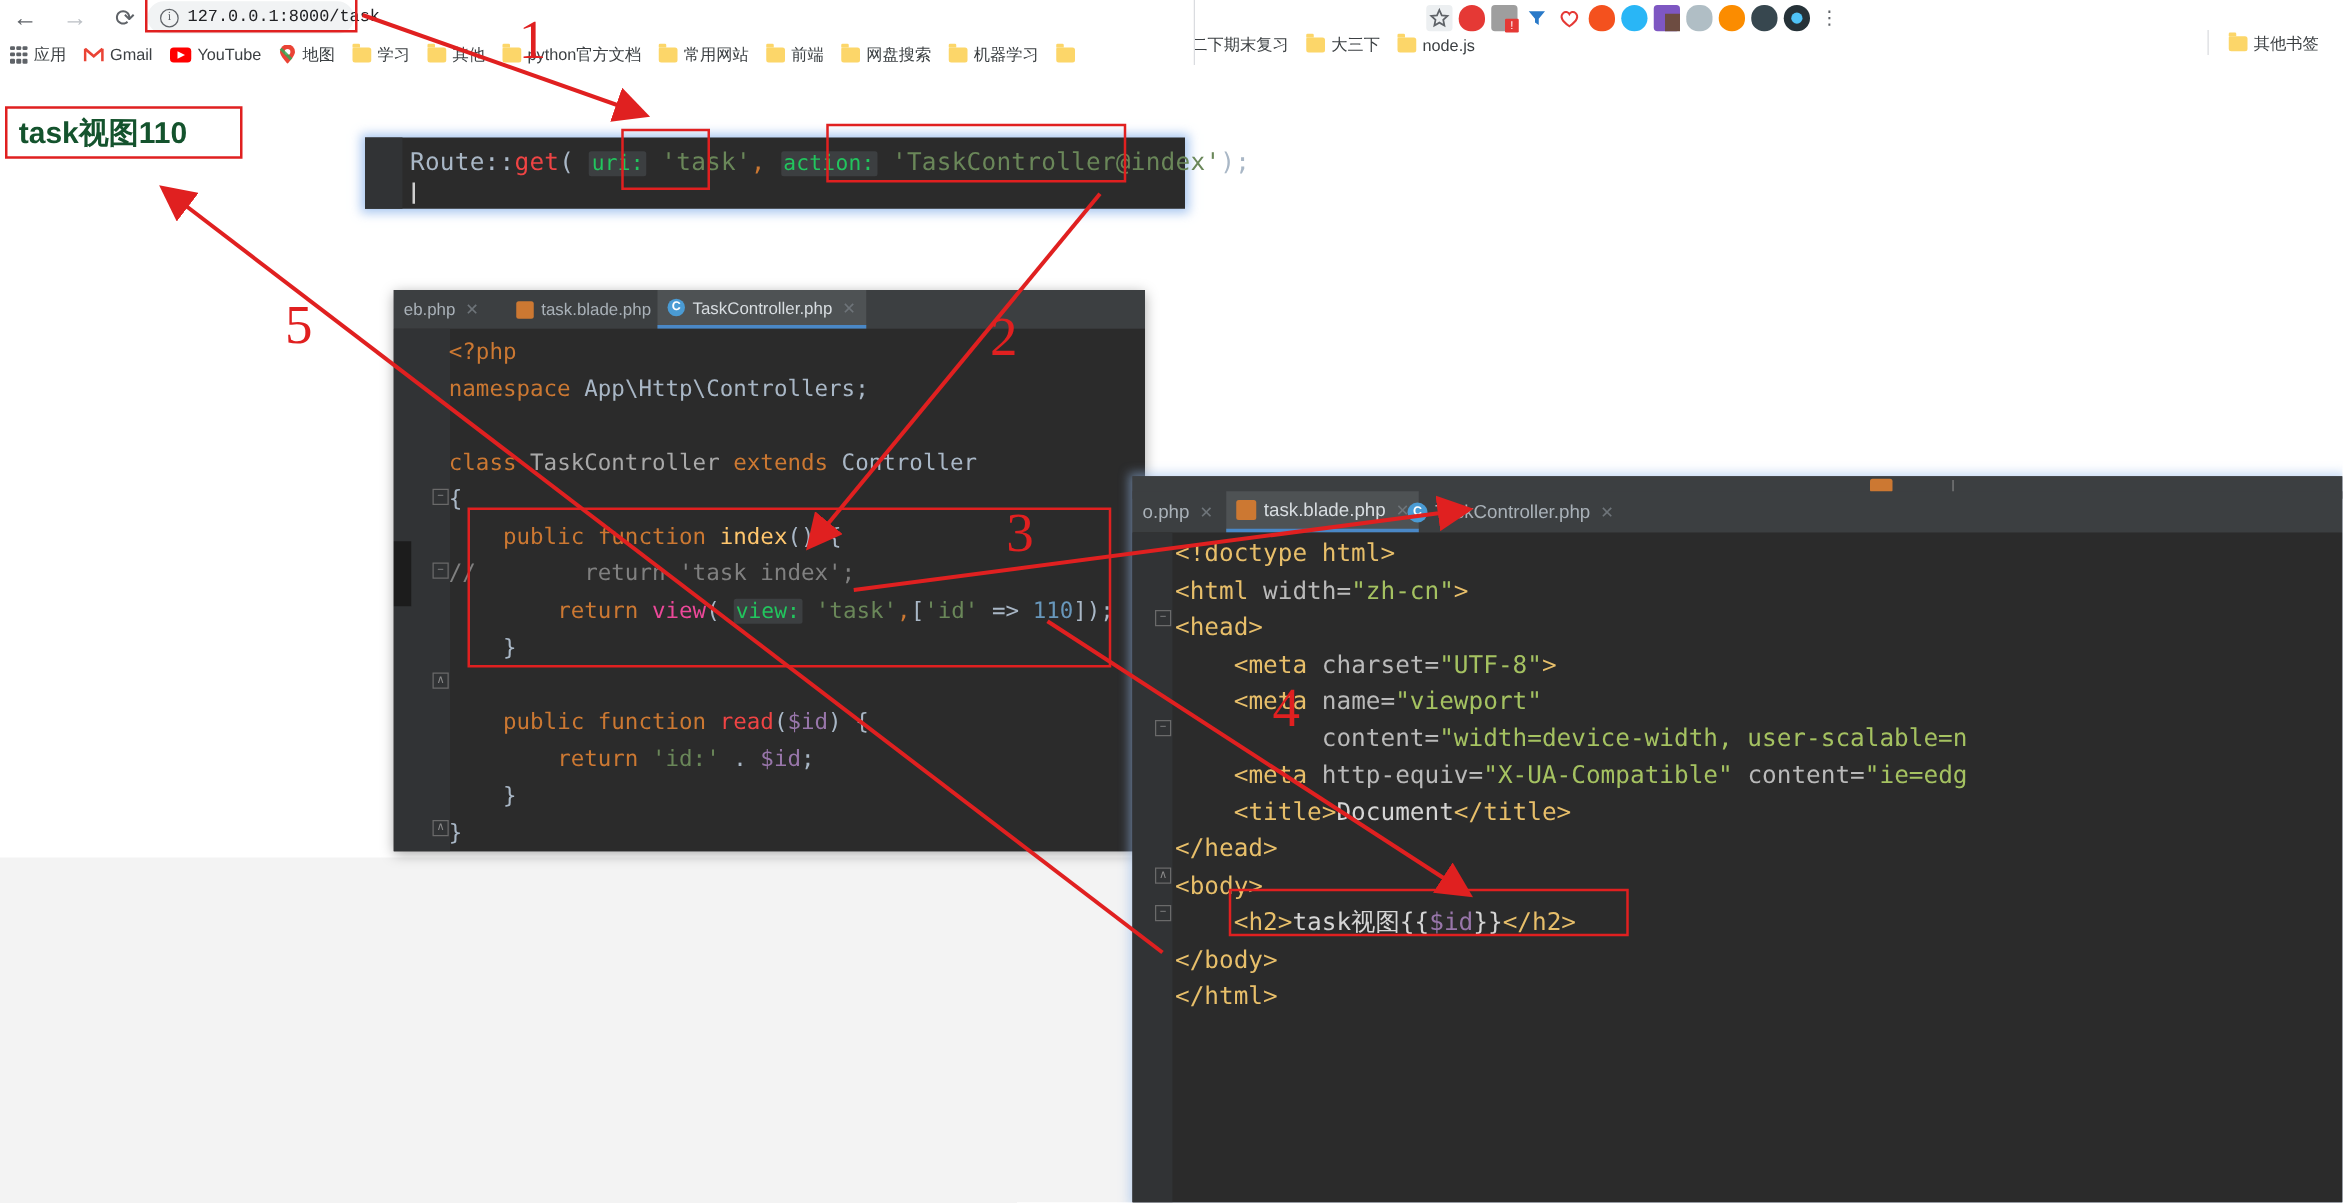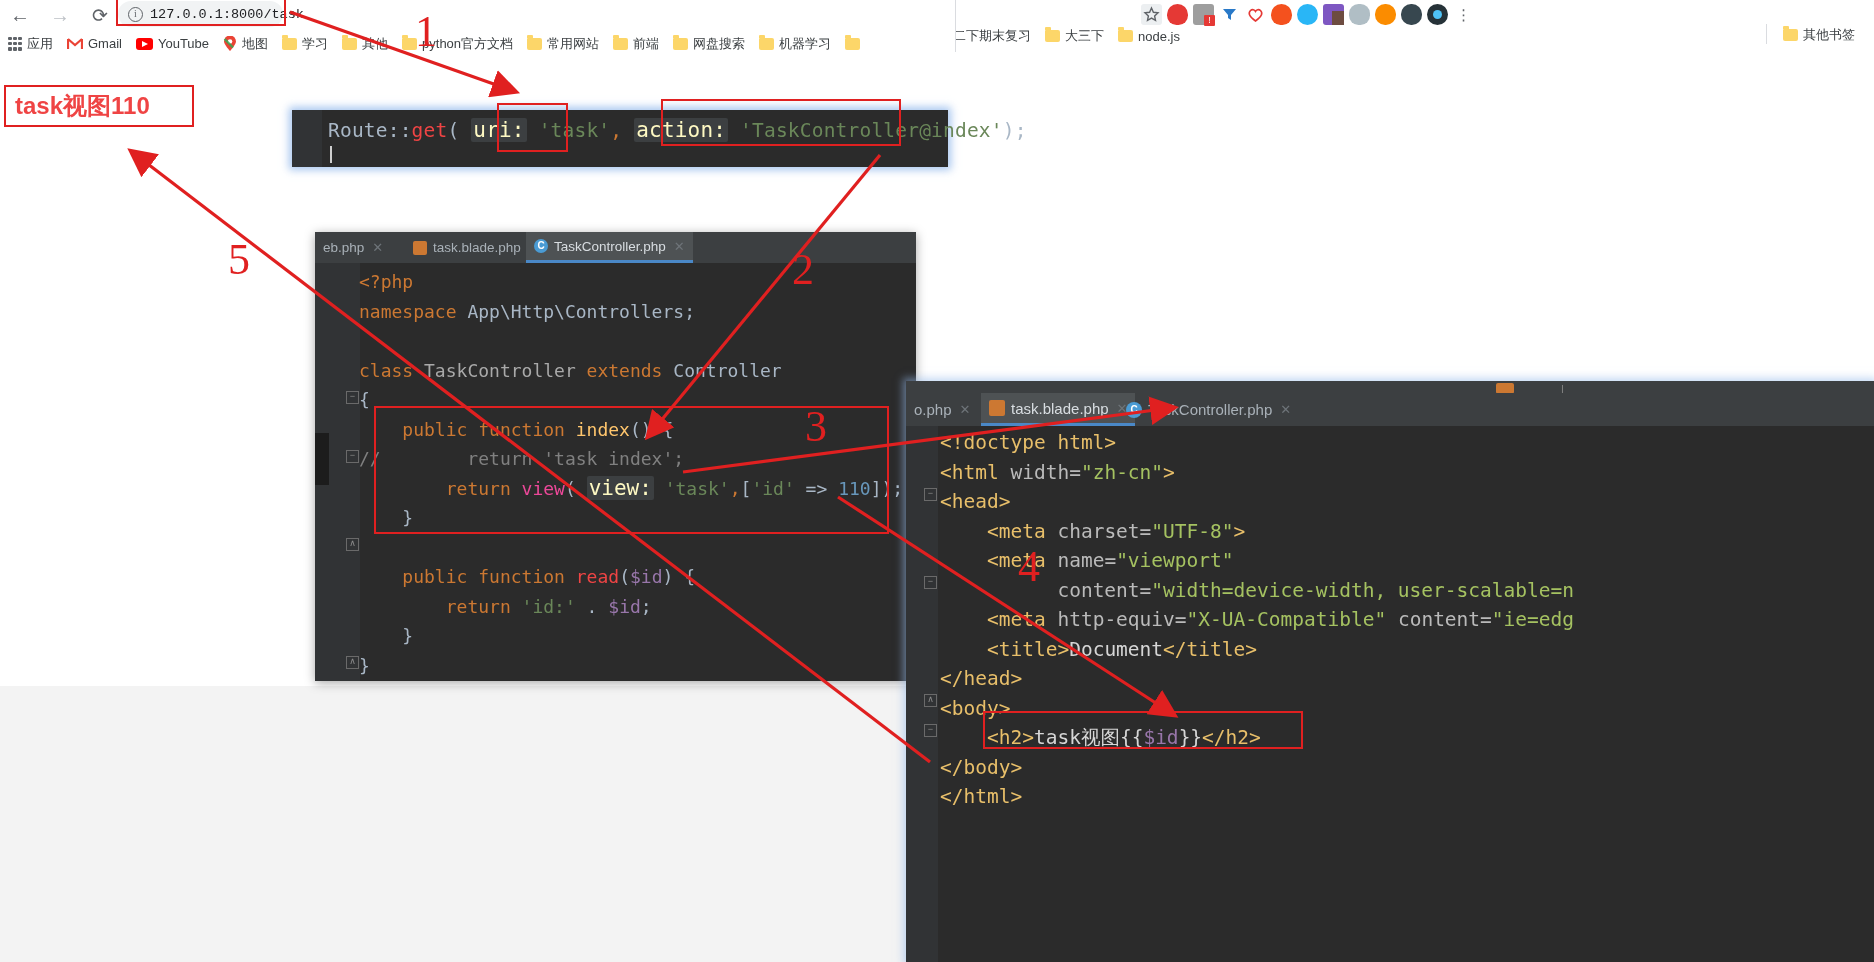--- a/index.html
+++ b/index.html
@@ -37,21 +37,21 @@
   
   #route-strip{position:absolute;left:292px;top:110px;width:656px;height:57px;background:#2b2b2b;
                box-shadow:0 0 8px 3px rgba(140,180,235,.75);}
   #route-strip .gutter{position:absolute;left:0;top:0;width:30px;height:100%;background:#313335;}
   #route-strip .line{position:absolute;left:36px;top:8px;white-space:nowrap;
                font-family:"DejaVu Sans Mono","Liberation Mono",monospace;font-size:19.5px;letter-spacing:.2px;}
   #route-strip .caret{position:absolute;left:38px;top:36px;width:2px;height:17px;background:#cfcfcf;}
   .c-def{color:#a9b7c6;}
   .c-fn{color:#ef4444;}
   .c-str{color:#6a8759;}
-  .c-hint{color:#fef9c3;background:#3c3f41;border-radius:2px;padding:0 2px;font-size:21px;}
+  .c-hint{color:#22c55e;background:#3c3f41;border-radius:2px;padding:0 2px;font-size:17px;}
   .c-kw{color:#cc7832;}
   .c-num{color:#6897bb;}
   .c-cmt{color:#808080;}
   .c-tag{color:#e8bf6a;}
   .c-attr{color:#bababa;}
   .c-val{color:#a5c261;}
   .c-var{color:#9876aa;}
   .c-white{color:#d6d6d6;}
 
   
@@ -79,21 +79,21 @@
   #ide2 .topstub{position:absolute;left:0;top:0;height:18px;width:100%;background:#3c3f41;}
   #ide2 .tabbar{position:absolute;left:0;top:12px;height:33px;width:100%;background:#3c3f41;}
   #ide2 .editor{position:absolute;left:0;top:45px;width:100%;height:536px;background:#2b2b2b;overflow:hidden;}
   #ide2 .gut{position:absolute;left:0;top:0;width:32px;height:100%;background:#313335;}
   #ide2 .code{position:absolute;left:34px;top:2px;font-family:"DejaVu Sans Mono","Liberation Mono",monospace;
         font-size:19.5px;line-height:29.5px;white-space:pre;}
 
   
   #result-box{position:absolute;left:4px;top:85px;width:190px;height:42px;border:2.5px solid #e02020;
         background:#fff;display:flex;align-items:center;padding-left:9px;box-sizing:border-box;}
-  #result-box span{font-size:24px;font-weight:bold;color:#ef4444;font-family:"Liberation Sans",sans-serif;}
+  #result-box span{font-size:24px;font-weight:bold;color:#14532d;font-family:"Liberation Sans",sans-serif;}
 
   
   .redbox{position:absolute;border:2.5px solid #e02020;box-sizing:border-box;pointer-events:none;}
   .rednum{position:absolute;color:#e02020;font-size:44px;font-family:"Liberation Serif",serif;line-height:1;}
   svg.anno{position:absolute;left:0;top:0;width:1874px;height:962px;pointer-events:none;}
   .white-gap{position:absolute;background:#fff;}
 </style>
 </head>
 <body>
 

